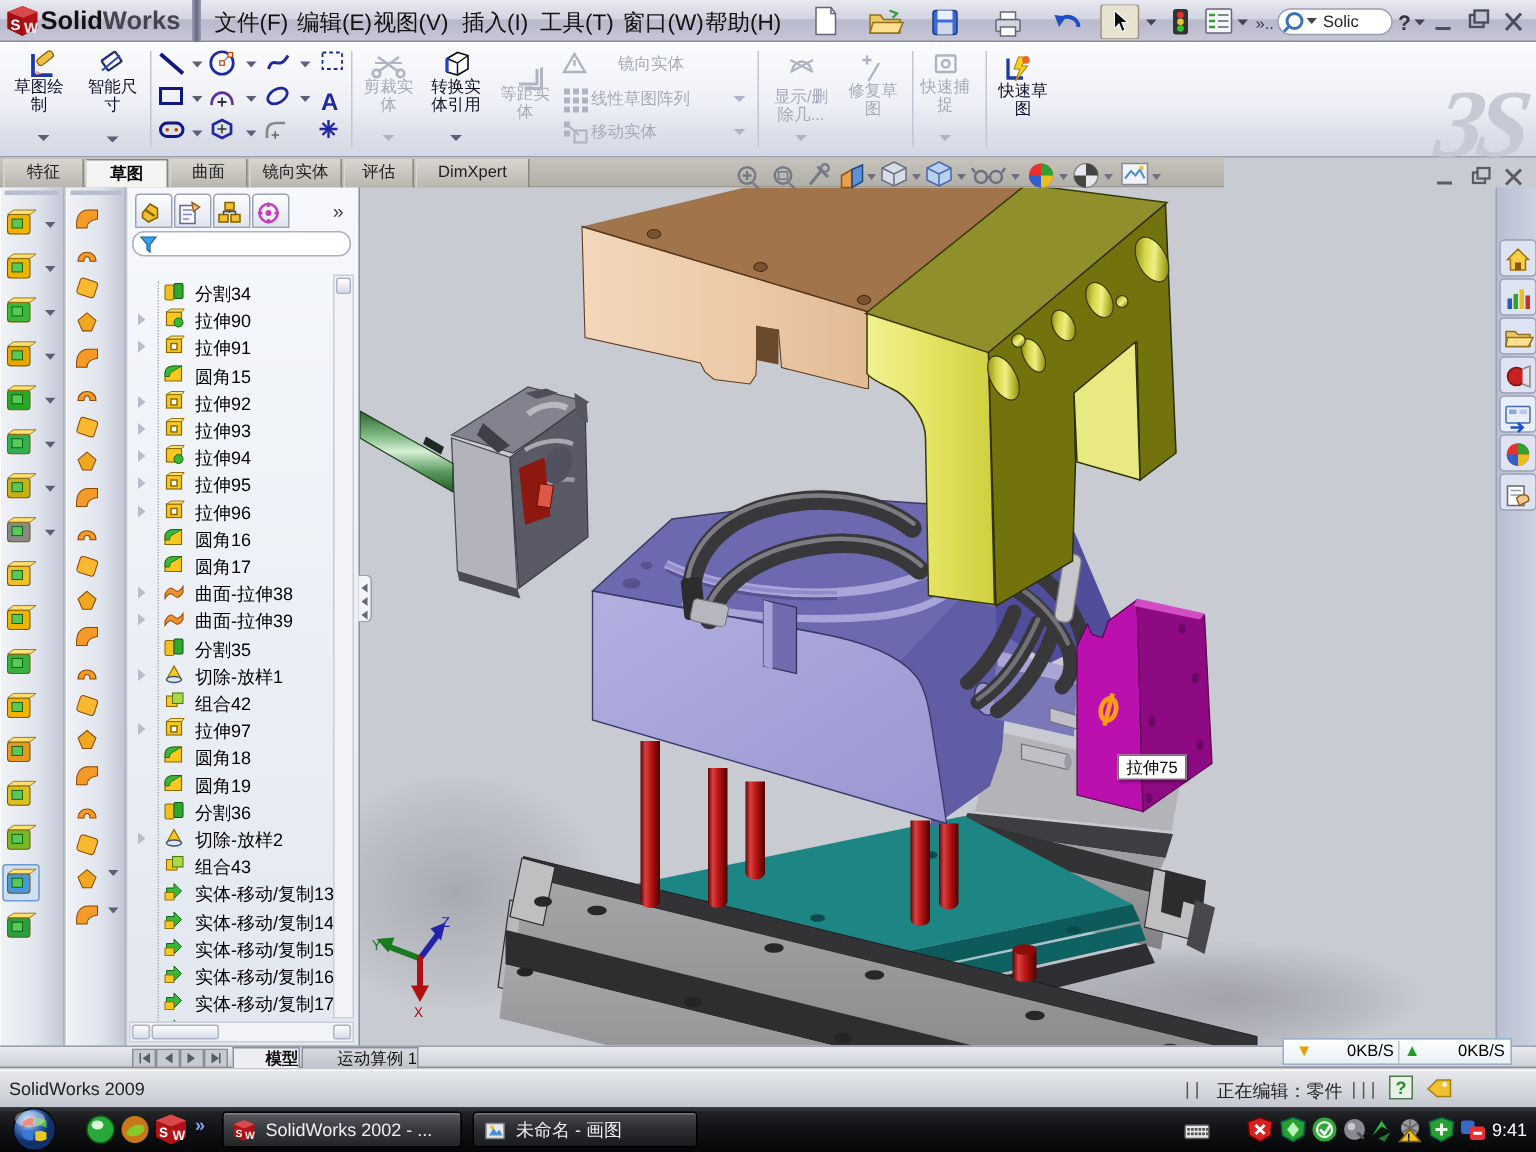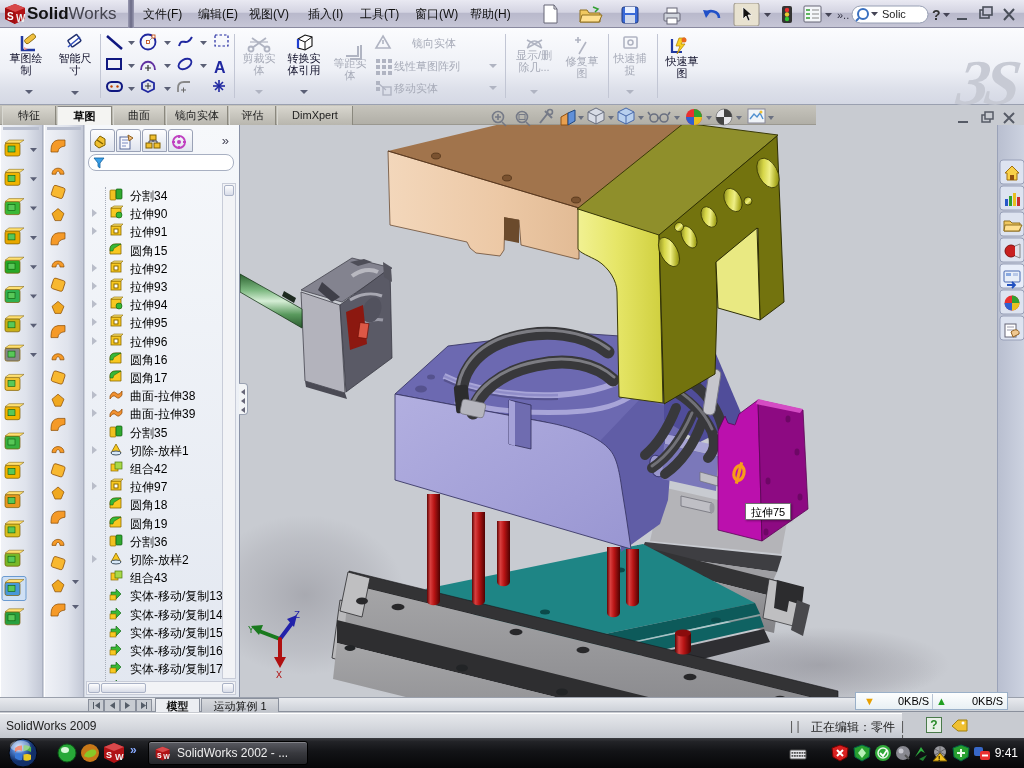--- a/index.html
+++ b/index.html
@@ -4,23 +4,23 @@
 *{margin:0;padding:0;box-sizing:border-box}
 html,body{width:1024px;height:768px;overflow:hidden}
 body{font-family:"Liberation Sans",sans-serif;position:relative;background:#c8cbd1}
 .abs{position:absolute}
 
 #titlebar{position:absolute;left:0;top:0;width:1024px;height:28px;
  background:linear-gradient(#e9e9f2 0%,#d4d4e2 45%,#b9b9cc 50%,#c6c6d6 100%);
  border-bottom:1px solid #8a8aa0}
 #twtxt{position:absolute;left:27px;top:4px;font-size:17px;font-weight:bold;color:#1c1c26;letter-spacing:0px}
 #twtxt b{color:#111}
-#twtxt span{color:#45454f;font-weight:normal}
+#twtxt span{color:#45454f;font-weight:bold}
 #vsep{position:absolute;left:128px;top:0;width:6px;height:28px;background:linear-gradient(90deg,#9a9ab2,#6a6a85,#9a9ab2)}
-.menu{position:absolute;top:6px;font-size:12px;color:#111}
+.menu{position:absolute;top:6px;font-size:15px;color:#111}
 
 #cmdbar{position:absolute;left:0;top:28px;width:1024px;height:77px;
  background:linear-gradient(#fbfcfe 0%,#eef0f6 55%,#dde0ea 80%,#d4d8e4 100%);
  border-bottom:1px solid #9aa0b0}
 .cbtn{position:absolute;text-align:center;font-size:11px;line-height:11.5px;color:#10102a}
 .cbtn.gray{color:#a7abb8}
 .csep{position:absolute;top:32px;width:1px;height:64px;background:#c2c6d4;top:6px}
 .drop{position:absolute;width:0;height:0;border-left:4px solid transparent;border-right:4px solid transparent;border-top:4px solid #5a5f75}
 .drop.gray{border-top-color:#b0b4c2}
 #dslogo{position:absolute;right:8px;top:18px;font-size:64px;font-style:italic;font-weight:bold;color:#c7cad4;font-family:"Liberation Serif",serif;letter-spacing:-5px;transform:skewX(-8deg)}
@@ -48,23 +48,23 @@
 .sbtn{position:absolute;background:linear-gradient(#fdfdfe,#d8dce8);border:1px solid #aab2c6;border-radius:2px}
 
 #viewport{position:absolute;left:240px;top:125px;width:784px;height:572px;background:#c8cbd1;overflow:hidden}
 #model{position:absolute;left:0;top:0}
 
 #taskstrip{position:absolute;left:997px;top:125px;width:27px;height:572px;background:linear-gradient(90deg,#b9bfd0,#ccd2e0);border-left:1px solid #9aa2b8}
 
 #tip{position:absolute;left:745px;top:503px;width:46px;height:17px;background:#fff;border:1px solid #707070;font-size:11px;line-height:16px;text-align:center;color:#000;box-shadow:1px 1px 2px rgba(0,0,0,.35)}
 
 #docktabs{position:absolute;left:0;top:697px;width:1024px;height:15px;background:linear-gradient(#e8eaee,#cdd1d8);border-top:1px solid #9aa0ac;border-bottom:1px solid #8a909c}
-.dtab{position:absolute;top:0px;height:14px;font-size:11px;line-height:14px;text-align:center;color:#111;background:linear-gradient(#d8dade,#bfc3ca);border:1px solid #8a909c;border-bottom:none}
+.dtab{position:absolute;top:0px;height:14px;font-size:11px;line-height:14px;text-align:right;color:#111;background:linear-gradient(#d8dade,#bfc3ca);border:1px solid #8a909c;border-bottom:none}
 .dtab.active{background:#eceef2;font-weight:bold}
-#statusbar{position:absolute;left:0;top:713px;width:902px;height:25px;background:linear-gradient(#e6e8ec 0%,#d3d6dc 60%,#c3c7cf 100%);border-top:1px solid #fff;font-size:12px;color:#222}
+#statusbar{position:absolute;left:0;top:713px;width:1024px;height:25px;background:linear-gradient(#e6e8ec 0%,#d3d6dc 60%,#c3c7cf 100%);border-top:1px solid #fff;font-size:12px;color:#222}
 
 #taskbar{position:absolute;left:0;top:738px;width:1024px;height:30px;background:linear-gradient(#3a3b40 0%,#222327 12%,#121316 45%,#060608 100%)}
 .tbtn{position:absolute;top:3px;height:24px;border-radius:3px;border:1px solid #000;background:linear-gradient(#4a4b52,#2a2b30 50%,#1a1b1f);color:#eee;font-size:12px;line-height:22px;box-shadow:inset 0 1px 0 rgba(255,255,255,.25)}
 #clock{position:absolute;right:6px;top:8px;color:#fff;font-size:12px}
 </style></head>
 <body>
 
 <div id="titlebar">
   <svg class="abs" style="left:4px;top:3px" width="23" height="23" viewBox="0 0 23 23">
     <polygon points="11,1 21,5 21,16 11,21 1,16 1,5" fill="#b01215"></polygon>
@@ -155,21 +155,21 @@
   <div class="drop gray" style="left:255px;top:62px"></div>
   <div class="cbtn" style="left:282px;top:25px;width:44px">转换实<br>体引用</div>
   <div class="drop" style="left:300px;top:62px"></div>
   <div class="cbtn gray" style="left:328px;top:30px;width:44px">等距实<br>体</div>
   <div class="cbtn gray" style="left:394px;top:10px;width:80px;text-align:center">镜向实体</div>
   <div class="cbtn gray" style="left:394px;top:33px;width:80px;text-align:left">线性草图阵列</div>
   <div class="cbtn gray" style="left:394px;top:55px;width:80px;text-align:left">移动实体</div>
   <div class="drop gray" style="left:489px;top:36px"></div>
   <div class="drop gray" style="left:489px;top:58px"></div>
   <div class="csep" style="left:505px"></div>
-  <div class="cbtn gray" style="left:511px;top:22px;width:46px">显示/删<br>除几...</div>
+  <div class="cbtn gray" style="left:511px;top:32px;width:46px">显示/删<br>除几...</div>
   <div class="drop gray" style="left:530px;top:62px"></div>
   <div class="cbtn gray" style="left:561px;top:28px;width:42px">修复草<br>图</div>
   <div class="csep" style="left:608px"></div>
   <div class="cbtn gray" style="left:609px;top:25px;width:42px">快速捕<br>捉</div>
   <div class="drop gray" style="left:626px;top:62px"></div>
   <div class="csep" style="left:657px"></div>
   <div class="cbtn" style="left:661px;top:28px;width:42px">快速草<br>图</div>
   <svg class="abs" style="left:0;top:0" width="760" height="77" viewBox="0 0 760 77" id="cmicons">
       <g transform="translate(21,6)">
         <path d="M1,2 L1,16 L14,16" stroke="#2038a0" stroke-width="2.5" fill="none"></path>
@@ -1178,20 +1178,28 @@
   </svg>
   <div class="tbtn" style="left:148px;width:160px;background:linear-gradient(#5a5b62,#38393e 50%,#242529)">
     <svg class="abs" style="left:6px;top:4px" width="16" height="16" viewBox="0 0 23 23">
         <polygon points="11,1 21,5 21,16 11,21 1,16 1,5" fill="#b01215"></polygon>
         <polygon points="11,1 21,5 11,9 1,5" fill="#d8494b"></polygon>
         <text x="3" y="17" font-size="10" font-weight="bold" fill="#fff">S</text>
         <text x="12" y="19" font-size="10" font-weight="bold" fill="#eee">W</text>
       </svg>
     <span style="margin-left:28px">SolidWorks 2002 - ...</span>
   </div>
+  <div class="tbtn" style="left:315px;width:150px">
+    <svg class="abs" style="left:6px;top:4px" width="16" height="16" viewBox="0 0 16 16">
+        <rect x="2" y="3" width="12" height="10" fill="#e8e8f0" stroke="#888"></rect>
+        <path d="M4,11 L7,6 L9,9 L11,7 L13,11Z" fill="#4a90d8"></path>
+        <circle cx="6" cy="5.5" r="1.2" fill="#e8c020"></circle>
+      </svg>
+    <span style="margin-left:28px">未命名 - 画图</span>
+  </div>
   <svg class="abs" style="left:786px;top:6px" width="230px" height="20" viewBox="0 0 230 20" id="trayicons">
       <rect x="4" y="6" width="16" height="9" rx="1" fill="#e8e8ec" stroke="#555"></rect>
       <g fill="#555">
         <rect x="5.5" y="8" width="1.8" height="1.8"></rect>
         <rect x="8" y="8" width="1.8" height="1.8"></rect>
         <rect x="10.5" y="8" width="1.8" height="1.8"></rect>
         <rect x="13" y="8" width="1.8" height="1.8"></rect>
         <rect x="15.5" y="8" width="1.8" height="1.8"></rect>
         <rect x="18" y="8" width="1.8" height="1.8"></rect>
         <rect x="5.5" y="11" width="1.8" height="1.8"></rect>

